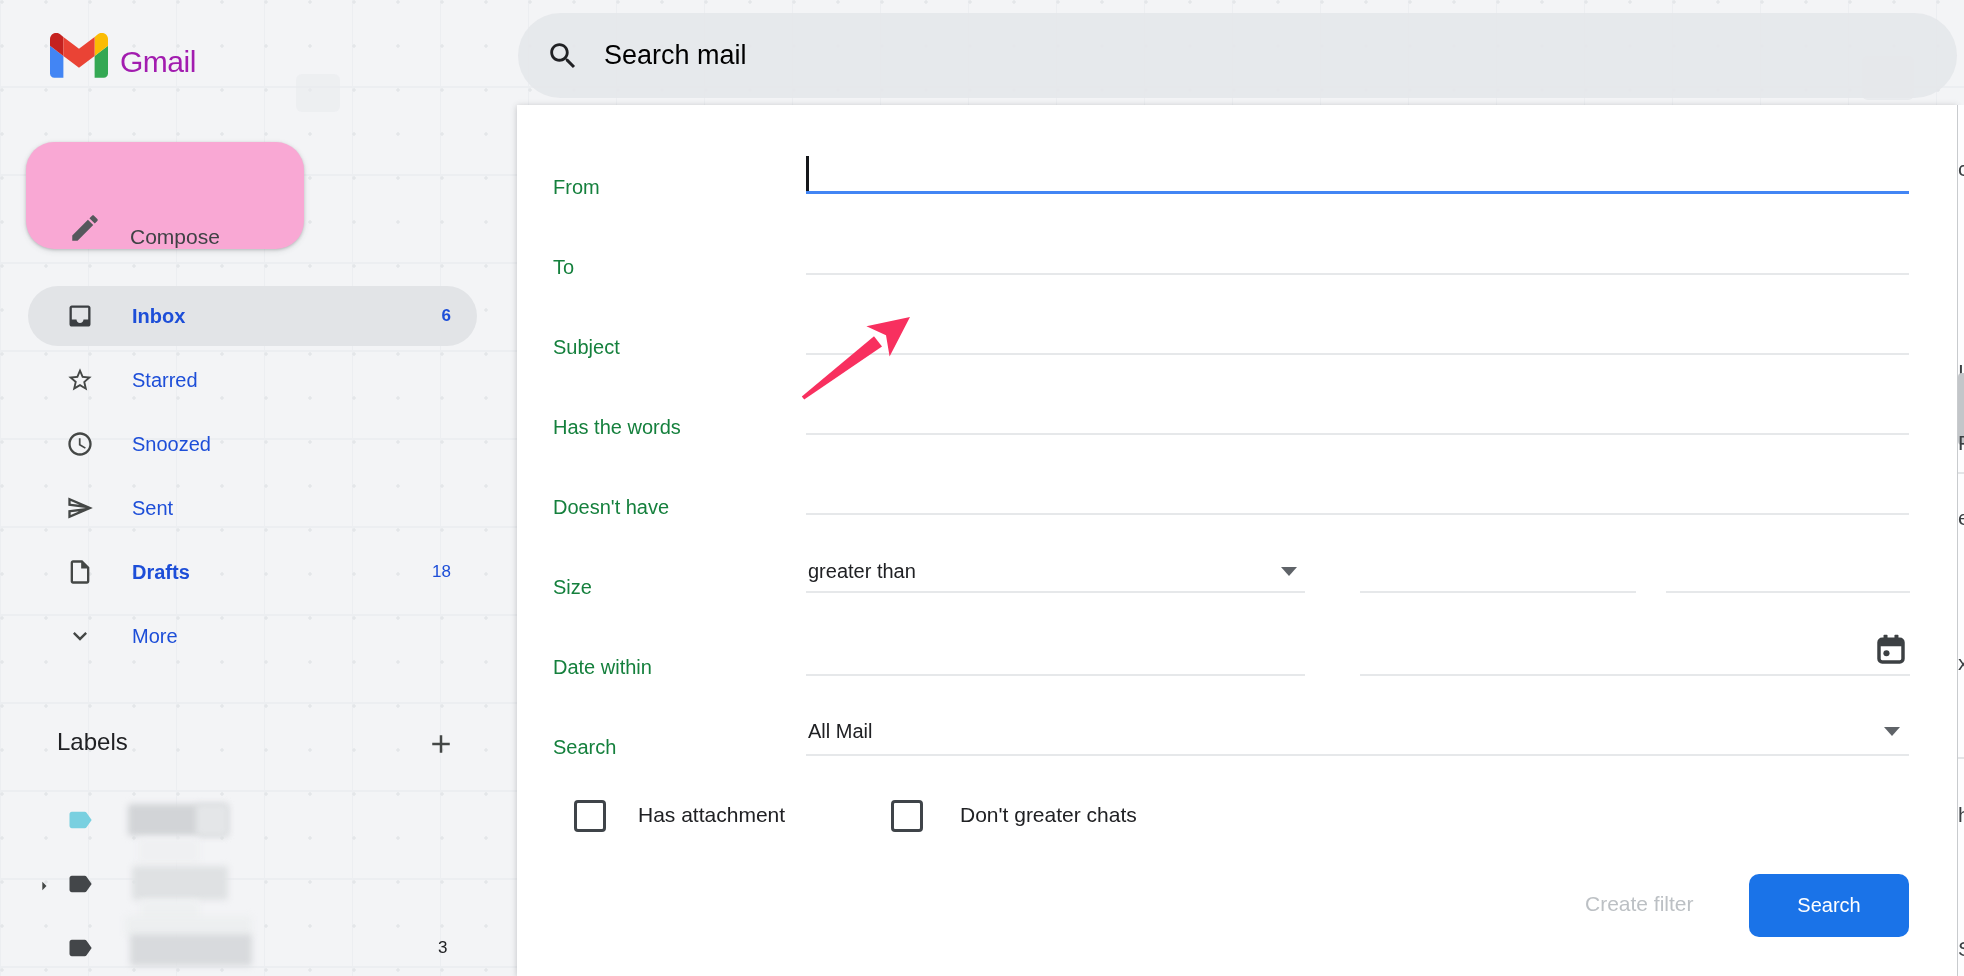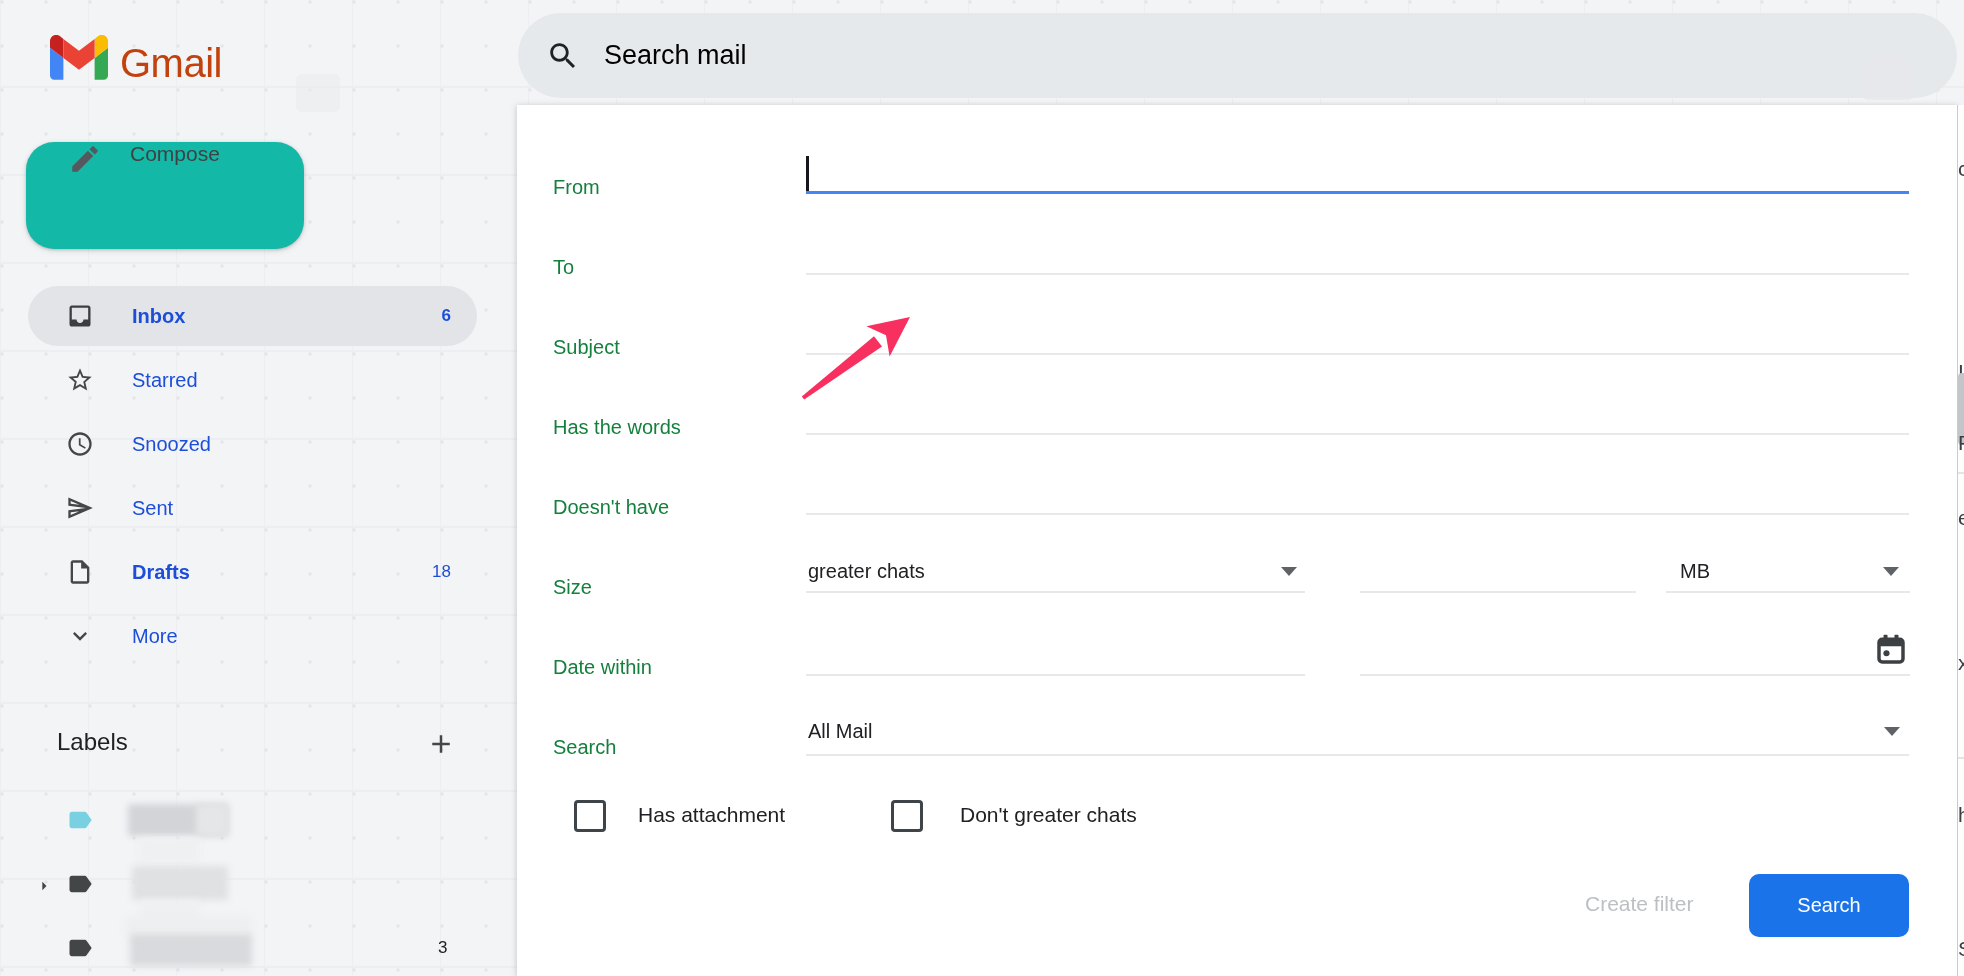--- a/index.html
+++ b/index.html
@@ -11,25 +11,25 @@
       radial-gradient(circle at 2px 2px,#e4e6e9 1.4px,transparent 2px),
       linear-gradient(90deg,#eceef1 1.5px,transparent 1.5px),
       linear-gradient(0deg,#eceef1 1.5px,transparent 1.5px);
     background-size:44px 44px,88px 88px,88px 88px;
   }
   .abs{position:absolute;}
   .bg-square{position:absolute;background:#e9ebee;border-radius:6px;}
 
   
   .logo-row{position:absolute;left:50px;top:33px;display:flex;align-items:center;gap:12px;}
-  .gmail-word{font-size:40px;color:#c2410c;letter-spacing:-0.5px;margin-top:8px;}
+  .gmail-word{font-size:30px;color:#a21caf;letter-spacing:-0.5px;margin-top:8px;}
   .compose-btn{
     position:absolute;left:26px;top:142px;width:278px;height:107px;border-radius:28px;
-    background:#14b8a6;box-shadow:0 1px 3px rgba(60,64,67,.25),0 2px 6px rgba(60,64,67,.12);
-    display:flex;align-items:flex-start;cursor:pointer;
+    background:#f9a8d4;box-shadow:0 1px 3px rgba(60,64,67,.25),0 2px 6px rgba(60,64,67,.12);
+    display:flex;align-items:flex-end;cursor:pointer;
   }
   .compose-btn .pencil{margin-left:42px;}
   .compose-label{margin-left:28px;font-size:21px;font-weight:500;color:#3f4245;}
   .nav-item{
     position:absolute;left:28px;width:449px;height:60px;border-radius:30px;
     display:flex;align-items:center;cursor:pointer;color:#1d4ed8;
   }
   .nav-item.active{background:#e2e4e7;}
   .nav-icon{width:28px;height:28px;margin-left:38px;flex:0 0 auto;}
   .nav-label{margin-left:38px;font-size:20px;}
@@ -237,30 +237,26 @@
   <span class="f-label" style="top:295px;">Has the words</span>
   <div class="abs" style="left:289px;top:282px;width:1103px;height:46px;"></div>
   <span class="u-line" style="left:289px;top:328px;width:1103px;"></span>
 
   <span class="f-label" style="top:375px;">Doesn't have</span>
   <div class="abs" style="left:289px;top:362px;width:1103px;height:46px;"></div>
   <span class="u-line" style="left:289px;top:408px;width:1103px;"></span>
 
   <span class="f-label" style="top:455px;">Size</span>
   <div class="abs" style="left:289px;top:442px;width:499px;height:46px;">
-    <span class="f-value" style="left:2px;top:13px;">greater chats</span>
+    <span class="f-value" style="left:2px;top:13px;">greater than</span>
     <span class="dd-arrow" style="left:475px;top:20px;"></span>
   </div>
   <span class="u-line" style="left:289px;top:486px;width:499px;"></span>
   <div class="abs" style="left:843px;top:442px;width:276px;height:46px;"></div>
   <span class="u-line" style="left:843px;top:486px;width:276px;"></span>
-  <div class="abs" style="left:1149px;top:442px;width:244px;height:46px;">
-    <span class="f-value" style="left:14px;top:13px;">MB</span>
-    <span class="dd-arrow" style="left:217px;top:20px;"></span>
-  </div>
   <span class="u-line" style="left:1149px;top:486px;width:244px;"></span>
 
   <span class="f-label" style="top:535px;">Date within</span>
   <span class="u-line" style="left:289px;top:569px;width:499px;"></span>
   <div class="abs" style="left:843px;top:522px;width:550px;height:46px;"></div>
   <span class="u-line" style="left:843px;top:569px;width:550px;"></span>
   <span class="abs" style="left:1358px;top:527px;">
     <svg width="32" height="36" viewBox="0 0 24 26">
       <rect x="3" y="5" width="18" height="17" rx="2.4" fill="none" stroke="#3c4043" stroke-width="2.6"></rect>
       <rect x="3.8" y="5.8" width="16.4" height="4.4" fill="#3c4043"></rect>

